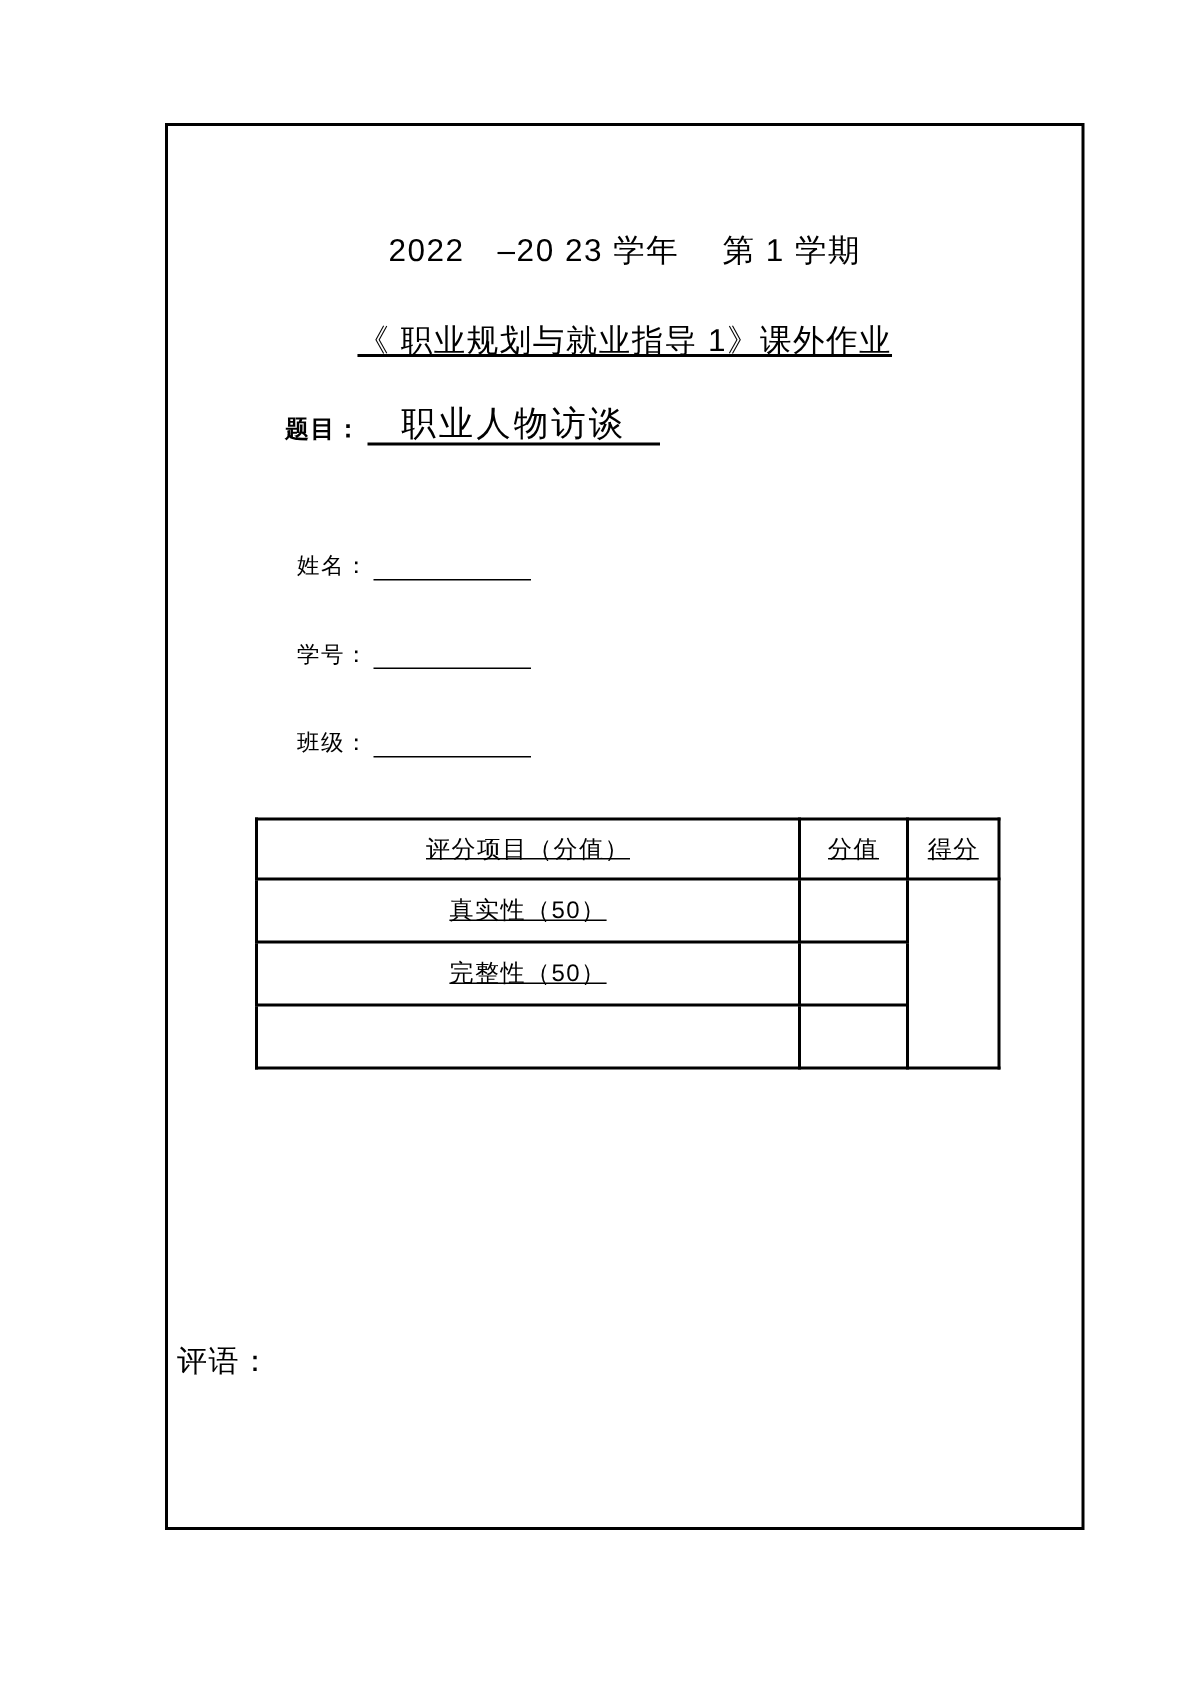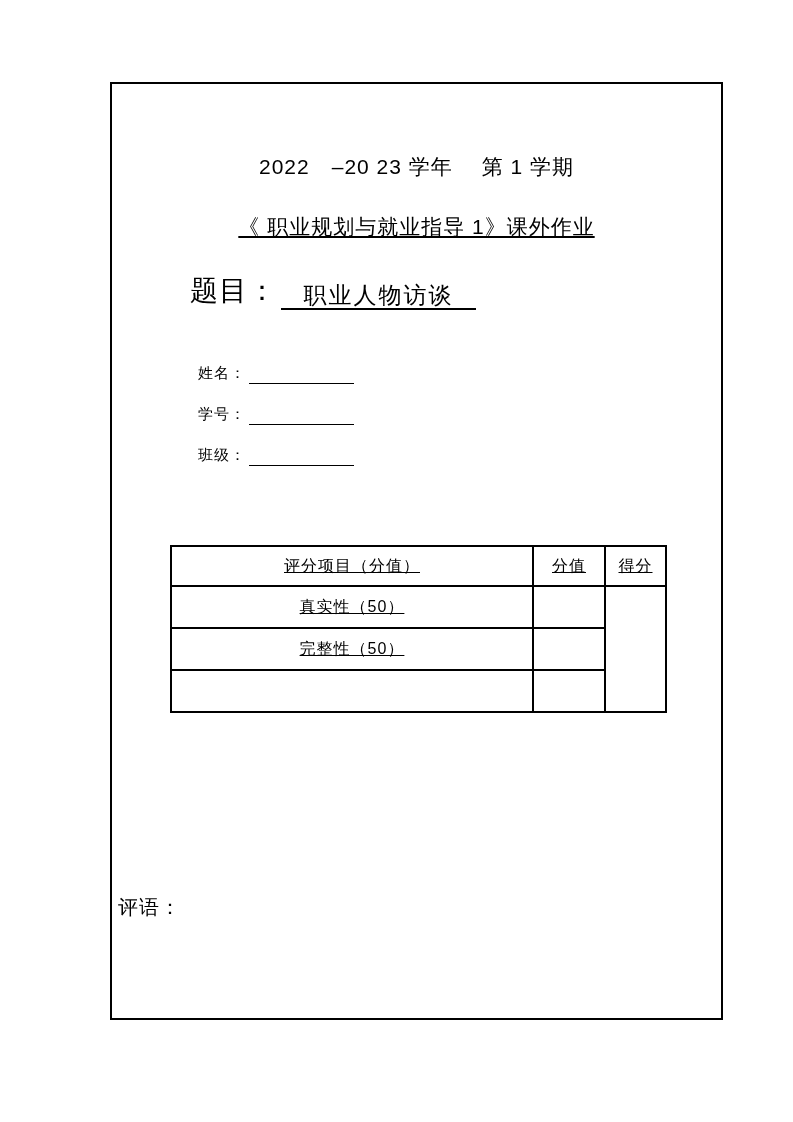--- a/index.html
+++ b/index.html
@@ -49,45 +49,45 @@
     text-decoration: underline;
   }
   .topic-row {
     position: absolute;
     top: 188px;
     left: 78px;
     display: flex;
     align-items: flex-end;
   }
   .topic-label {
-    font-size: 28px;
-    font-weight: 400;
+    font-size: 16px;
+    font-weight: 700;
     letter-spacing: 1px;
   }
   .topic-value {
     display: inline-block;
     width: 195px;
     margin-left: 4px;
     border-bottom: 2px solid #000000;
     font-size: 23px;
     letter-spacing: 2px;
     text-align: center;
     padding-bottom: 2px;
     line-height: 21px;
   }
   .fields {
     position: absolute;
     top: 280px;
     left: 86px;
   }
   .field-row {
     display: flex;
-    align-items: flex-start;
+    align-items: flex-end;
     height: 23px;
-    margin-bottom: 18px;
+    margin-bottom: 36px;
   }
   .field-label {
     font-size: 15px;
     letter-spacing: 1px;
   }
   .field-line {
     display: inline-block;
     width: 105px;
     height: 19px;
     margin-left: 3px;

